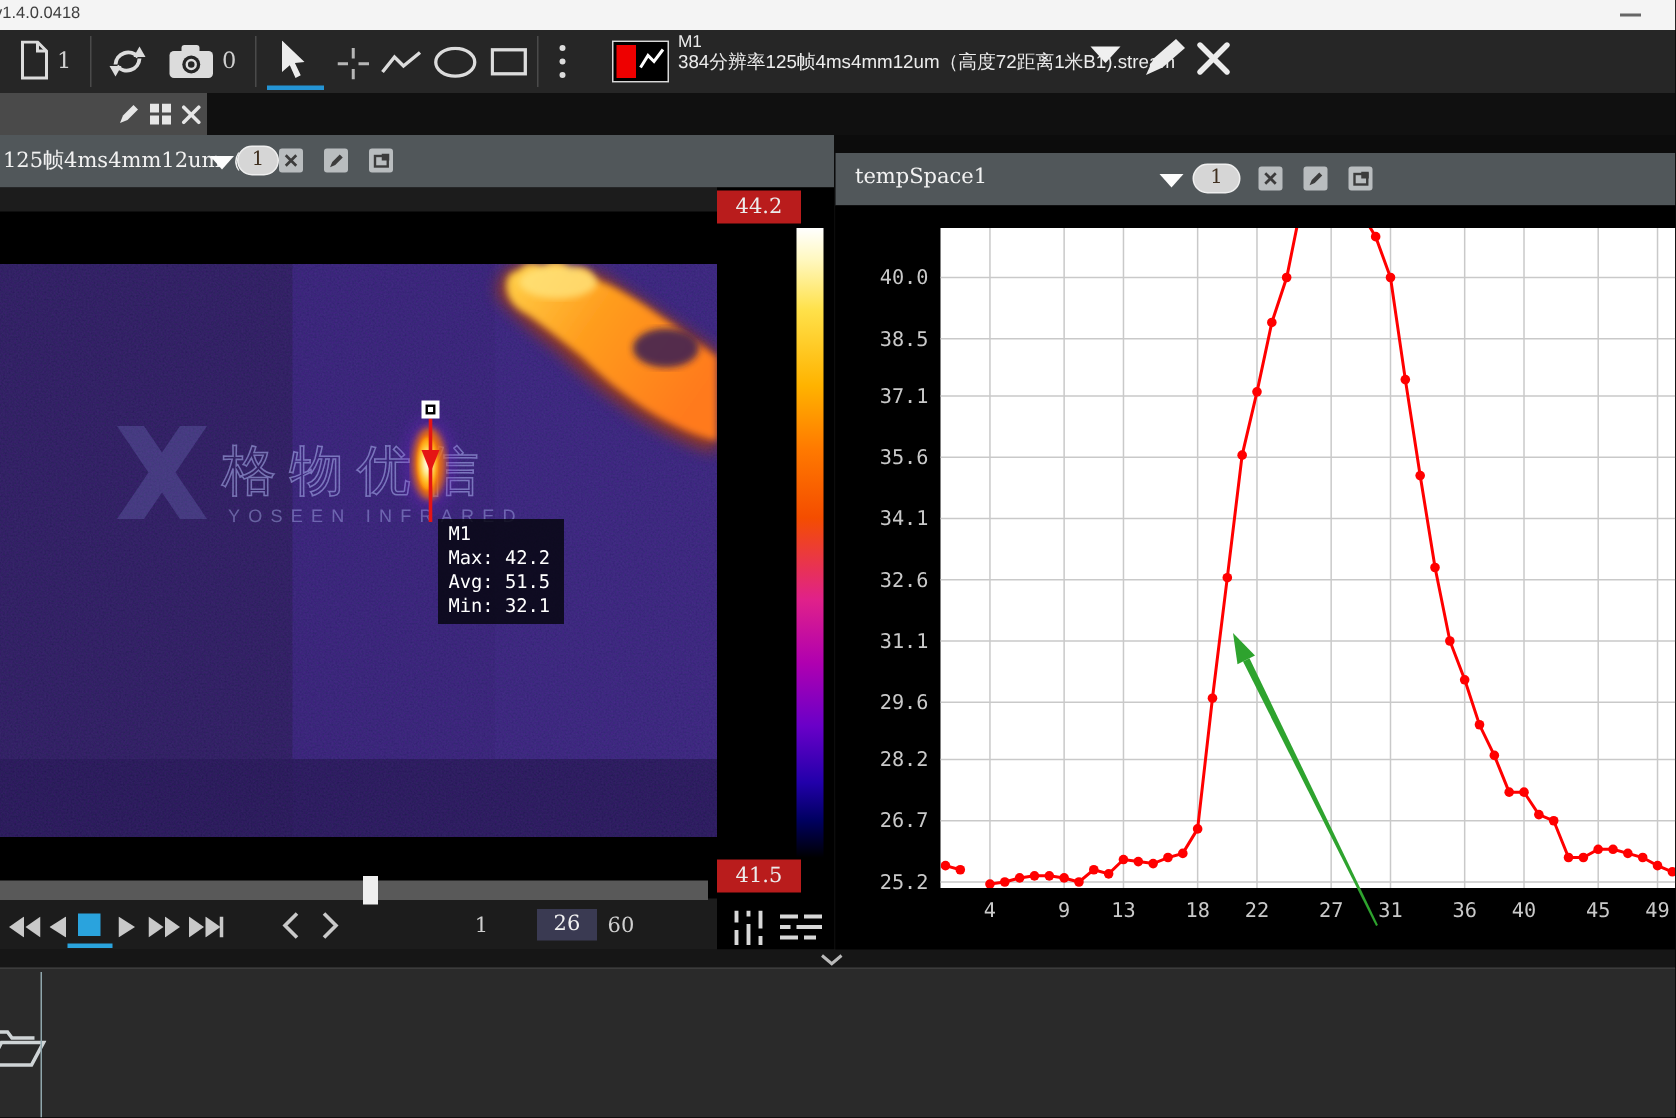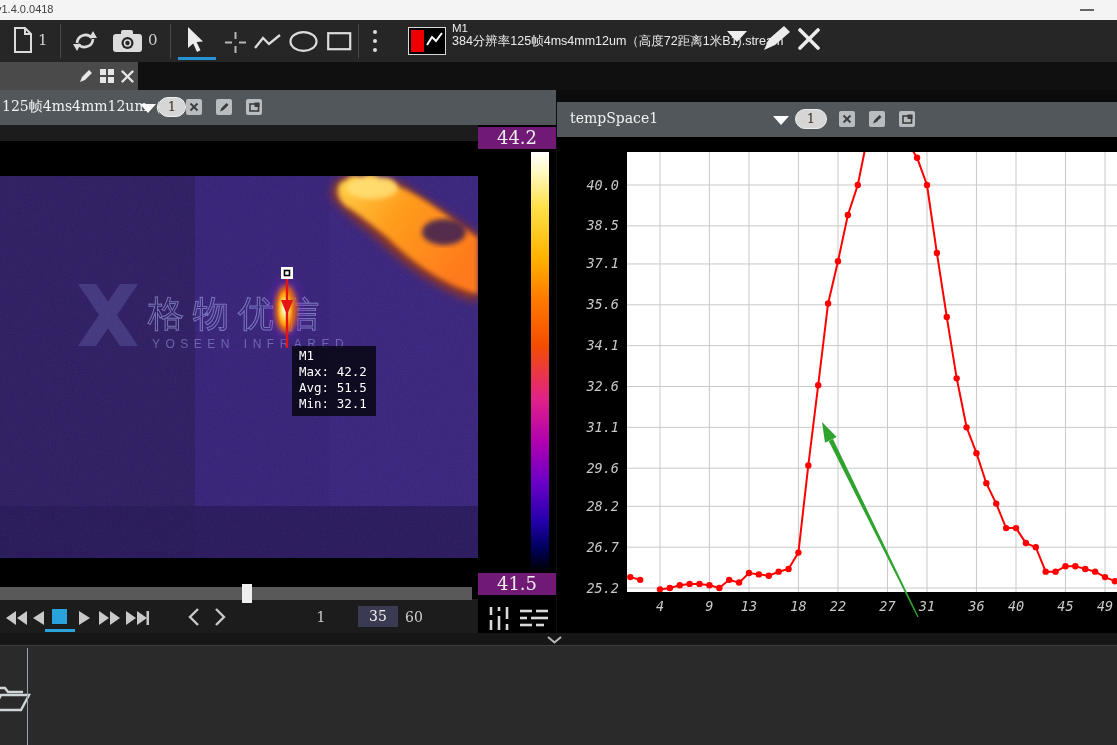--- a/index.html
+++ b/index.html
@@ -50,28 +50,28 @@
   #slider-track{left:0;top:462px;width:472px;height:13px;background:#595959;cursor:pointer;}
   #slider-thumb{left:242px;top:459px;width:10px;height:19px;background:#efefef;cursor:grab;}
   .pbtxt{position:absolute;top:484px;font-family:"DejaVu Serif",serif;font-size:14px;color:#cfcfcf;text-align:center;}
   #frame-badge{left:358px;top:481px;width:40px;height:21px;background:#3a3a52;color:#f0f0f0;
                font-family:"DejaVu Serif",serif;font-size:14px;text-align:center;line-height:21px;}
   #stop-btn{left:52px;top:484px;width:15px;height:15px;background:#2aa3dd;cursor:pointer;}
   #stop-underline{left:45px;top:504px;width:30px;height:3px;background:#2aa3dd;}
   .pbico{position:absolute;cursor:pointer;}
 
   #right-col{left:478px;top:0;width:78px;height:508px;background:#000;}
-  .scale-label{position:absolute;left:0;width:78px;height:22px;background:#701a75;color:#ececec;
-               font-family:"DejaVu Serif",serif;font-size:18px;text-align:center;line-height:22px;}
+  .scale-label{position:absolute;left:0;width:56px;height:22px;background:#b91c1c;color:#ececec;
+               font-family:"DejaVu Serif",serif;font-size:14px;text-align:center;line-height:22px;}
   #colorbar{left:53px;top:27px;width:18px;height:420px;
     background:linear-gradient(180deg,#ffffff 0%,#fff8c0 5%,#ffe14a 13%,#ffb300 25%,
       #ff7a00 35%,#f44d00 46%,#e0218a 59%,#b000b0 69%,#6a00c8 79%,#2200aa 88%,#000060 94%,#000 100%);}
 
   #right-panel{left:557px;top:0;width:560px;height:543px;background:#000;margin-top:12px;}
-  #chart-mount{left:0;top:35px;width:560px;height:396px;background:#000;font-style:italic;}
+  #chart-mount{left:0;top:35px;width:560px;height:396px;background:#000;}
 
   
   #midstrip{left:0;top:633px;width:1117px;height:12px;background:#161616;}
   #bottom-panel{left:0;top:645px;width:1117px;height:100px;background:#2a2a2a;border-top:1px solid #3c3c3c;box-sizing:border-box;}
   #bp-divider{left:27px;top:2px;width:1px;height:98px;background:#8fa6ac;}
   svg{display:block;}
 </style>
 </head>
 <body>
 
@@ -309,21 +309,21 @@
             <polygon points="11,0 11,14 21,7" fill="#c9c9c9"></polygon>
           <rect x="20.5" y="0" width="2.5" height="14" fill="#c9c9c9"></rect>
         </svg>
         <svg class="abs pbico" style="left:188px;top:483px" width="12" height="18">
           <polyline points="10,1 2,9 10,17" fill="none" stroke="#c9c9c9" stroke-width="2.4"></polyline>
         </svg>
         <svg class="abs pbico" style="left:214px;top:483px" width="12" height="18">
           <polyline points="2,1 10,9 2,17" fill="none" stroke="#c9c9c9" stroke-width="2.4"></polyline>
         </svg>
         <div class="pbtxt" style="left:310px;width:22px">1</div>
-        <div class="abs" id="frame-badge">35</div>
+        <div class="abs" id="frame-badge">26</div>
         <div class="pbtxt" style="left:400px;width:28px">60</div>
 
         <div class="abs" id="right-col">
           <div class="scale-label" style="top:2px">44.2</div>
           <div class="abs" id="colorbar"></div>
           <div class="scale-label" style="top:448px">41.5</div>
           <svg class="abs" style="left:10px;top:482px;cursor:pointer" width="23" height="23">
             <g stroke="#d8d8d8" stroke-width="2.6">
               <line x1="3" y1="0" x2="3" y2="8"></line>
                 <line x1="3" y1="13" x2="3" y2="23"></line>

